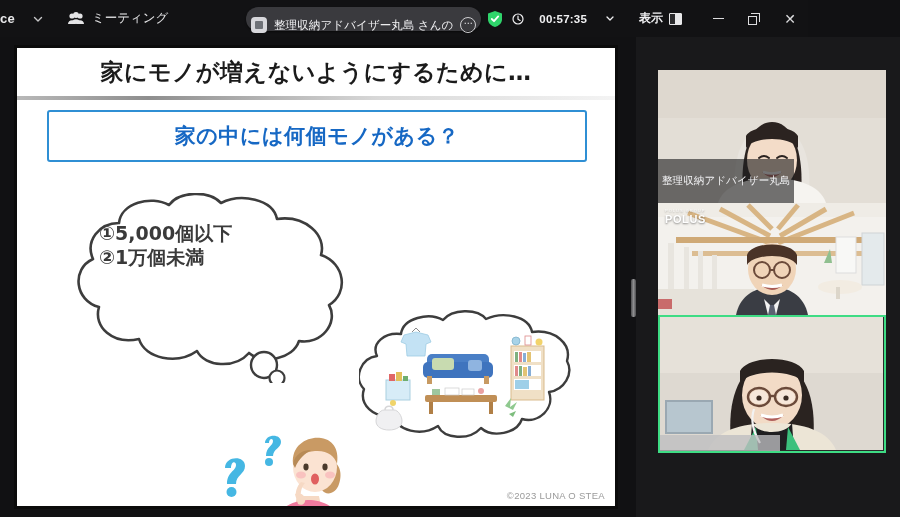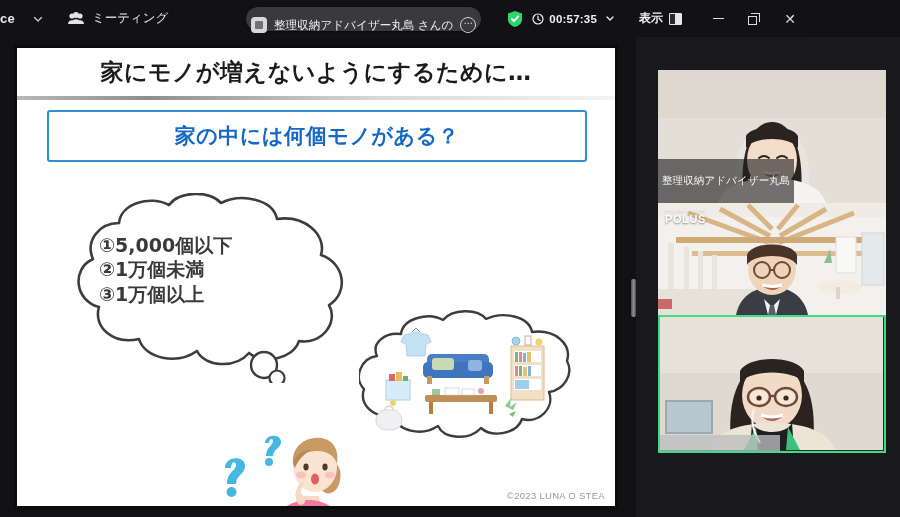--- a/index.html
+++ b/index.html
@@ -59,21 +59,21 @@
 
   .tb-right {
     position: absolute; right: 0; top: 0; height: 37px;
     display: flex; align-items: center; gap: 0;
   }
   .shield {
     width: 16px; height: 18px; position: relative; margin-right: 9px;
   }
   .shield svg { display: block; }
   .timer {
-    display: flex; align-items: flex-end; gap: 5px; color: #f0f0f2;
+    display: flex; align-items: flex-end; gap: 15px; color: #f0f0f2;
     font-size: 11.5px; font-weight: 700; letter-spacing: .2px;
   }
   .timer .clock { width: 12px; height: 12px; display:block; }
   .timer .tchev { margin-left: 3px; display:block; }
   .view-btn {
     display: flex; align-items: center; gap: 6px; margin-left: 24px;
     color: #f0f0f2; font-size: 12px; font-weight: 700;
   }
   .view-ic {
     width: 13px; height: 12px; border: 1.4px solid #e8e8ea; border-radius: 1px;
@@ -131,21 +131,21 @@
   }
   .copyright {
     position: absolute; right: 10px; bottom: 5px;
     font-size: 9.5px; color: #9a9a9a; letter-spacing: .3px;
   }
 
   
   .bubbleL { position: absolute; left: 42px; top: 145px; width: 300px; height: 190px; }
   .bubbleL svg { display: block; }
   .opts {
-    position: absolute; left: 40px; top: 40px; width: 230px;
+    position: absolute; left: 40px; top: 28px; width: 230px;
     font-family: "DejaVu Sans", "Liberation Sans", sans-serif;
     color: #3a3a3a; font-weight: 700; font-size: 19px; line-height: 1.28;
   }
   .opts div { white-space: nowrap; }
 
   
   .bubbleR { position: absolute; left: 342px; top: 262px; width: 215px; height: 135px; }
   .bubbleR svg { display: block; }
 
   
@@ -285,21 +285,20 @@
                    C246,22 268,42 262,62 C286,70 290,100 270,112 C280,130 262,152 240,148
                    C234,166 204,172 190,160 C176,176 146,174 138,158
                    C118,172 86,166 80,146 C54,152 34,134 40,114
                    C16,108 12,76 34,66 C26,48 40,30 60,30 Z" fill="#ffffff" stroke="#3d3d3d" stroke-width="2.6" stroke-linejoin="round"></path>
           <circle cx="205" cy="172" r="13" fill="#fff" stroke="#3d3d3d" stroke-width="2.4"></circle>
           <circle cx="218" cy="185" r="7.5" fill="#fff" stroke="#3d3d3d" stroke-width="2.2"></circle>
         </svg>
         <div class="opts">
           <div>①5,000個以下</div>
           <div>②1万個未満</div>
-          <div>③1万個以上</div>
         </div>
       </div>
 
       <div class="bubbleR">
         <svg width="215" height="135" viewBox="0 0 215 135">
           <path d="M42,24 C44,8 70,2 84,10 C93,-1 118,-2 127,9 C144,1 170,6 173,22
                    C196,19 213,34 208,51 C215,64 205,80 190,82 C196,98 180,114 163,109
                    C158,124 133,128 122,118 C110,131 85,129 79,116
                    C62,127 38,121 34,105 C14,109 0,94 5,79 C-6,68 2,48 18,46
                    C12,33 26,22 42,24 Z" fill="#ffffff" stroke="#3d3d3d" stroke-width="2.4" stroke-linejoin="round"></path>

